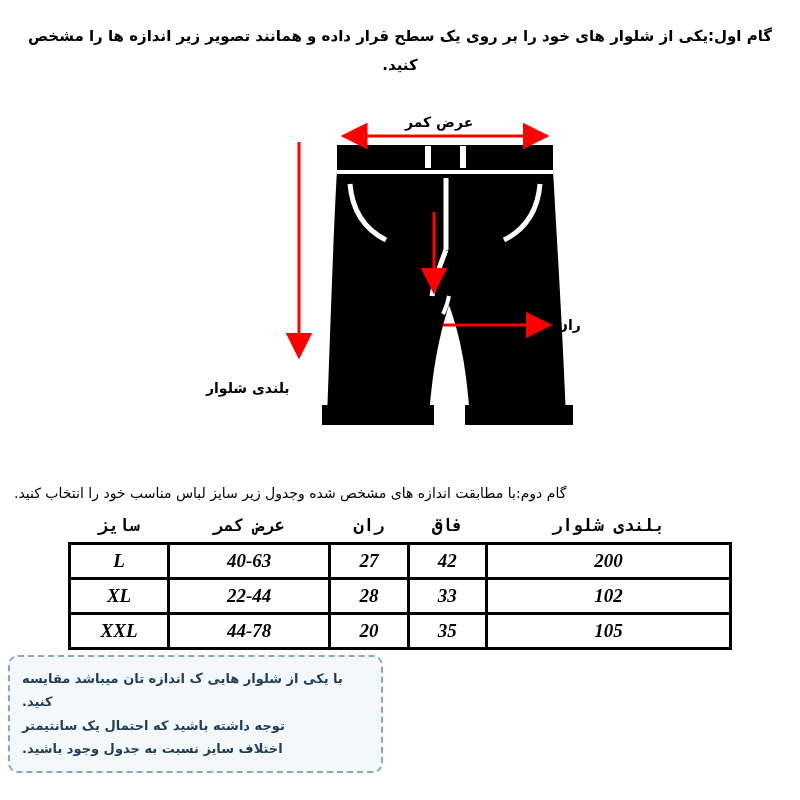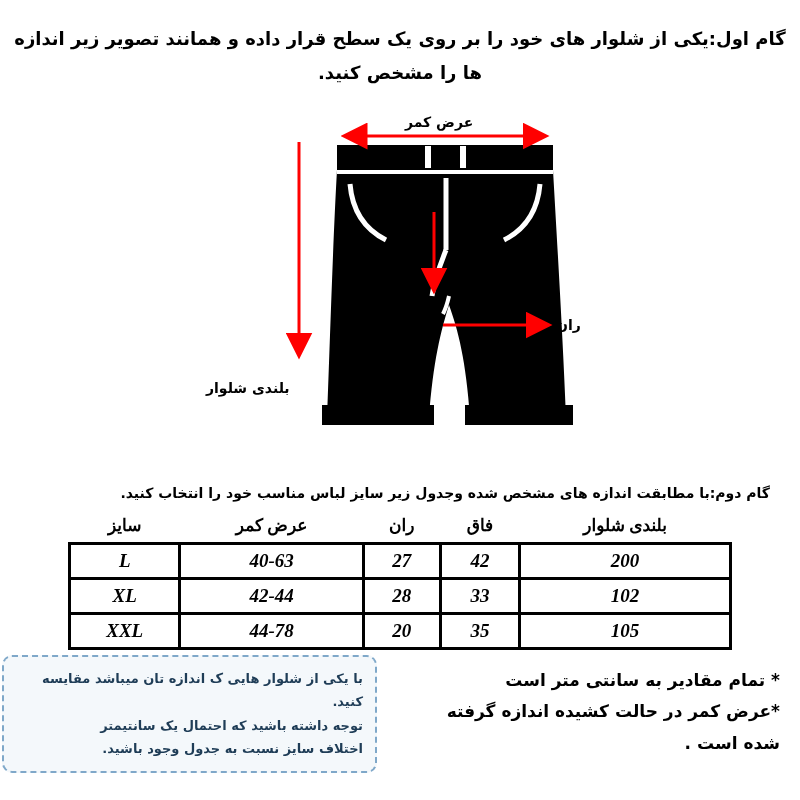--- a/index.html
+++ b/index.html
@@ -16,21 +16,21 @@
     overflow: hidden;
   }
 
   
   .step-one {
     position: absolute;
     top: 22px;
     right: 14px;
     left: 14px;
     text-align: center;
-    font-size: 18px;
+    font-size: 15px;
     line-height: 1.9;
     font-weight: bold;
     direction: rtl;
   }
   .step-one .line {
     display: block;
   }
 
   
   .diagram {
@@ -51,23 +51,23 @@
     direction: rtl;
     white-space: nowrap;
   }
 
   
   .step-two {
     position: absolute;
     top: 485px;
     right: 30px;
     left: 14px;
-    text-align: right;
+    text-align: left;
     font-size: 14px;
-    font-weight: bold;
+    font-weight: normal;
     direction: rtl;
   }
 
   
   .table-wrap {
     position: absolute;
     top: 512px;
     left: 68px;
     width: 664px;
   }
@@ -75,21 +75,21 @@
     border-collapse: collapse;
     width: 100%;
     direction: rtl;
   }
   table.sizes th {
     font-size: 17px;
     font-weight: bold;
     padding: 3px 4px 6px 4px;
     text-align: center;
     border: none;
-    font-family: Liberation Serif, serif;
+    font-family: Liberation Mono, monospace;
     margin-top: 16px;
   }
   table.sizes td {
     border: 3px solid #000;
     text-align: center;
     font-size: 19px;
     font-style: italic;
     font-weight: bold;
     padding: 5px 4px;
     font-family: "Liberation Serif", "DejaVu Serif", serif;
@@ -110,29 +110,29 @@
     width: 380px;
     text-align: right;
     direction: rtl;
     font-size: 17px;
     font-weight: bold;
     line-height: 1.85;
   }
   .note-box {
     position: absolute;
     top: 0px;
-    left: 2px;
+    left: 8px;
     width: 375px;
     box-sizing: border-box;
     border: 2px dashed #7fa8c9;
     border-radius: 10px;
     background: #f4f8fb;
     padding: 10px 12px;
     direction: rtl;
-    text-align: right;
+    text-align: left;
     font-size: 13px;
     font-weight: bold;
     color: #1f3d57;
     line-height: 1.8;
   }
   .note-box .nb-line { display: block; }
 </style>
 </head>
 <body>
 
@@ -259,38 +259,33 @@
         <td>200</td>
         <td>42</td>
         <td>27</td>
         <td>40-63</td>
         <td>L</td>
       </tr>
       <tr>
         <td>102</td>
         <td>33</td>
         <td>28</td>
-        <td>42-44</td>
+        <td>22-44</td>
         <td>XL</td>
       </tr>
       <tr>
         <td>105</td>
         <td>35</td>
         <td>20</td>
         <td>44-78</td>
         <td>XXL</td>
       </tr>
     </tbody>
   </table>
 </div>
 
 <div class="notes">
-  <div class="note-right">
-    <div>* تمام مقادیر به سانتی متر است</div>
-    <div>*عرض کمر در حالت کشیده اندازه گرفته</div>
-    <div>شده است .</div>
-  </div>
   <div class="note-box">
     <span class="nb-line">با یکی از شلوار هایی ک اندازه تان میباشد مقایسه کنید.</span>
     <span class="nb-line">توجه داشته باشید که احتمال یک سانتیمتر</span>
     <span class="nb-line">اختلاف سایز نسبت به جدول وجود باشید.</span>
   </div>
 </div>
 
 </body></html>

